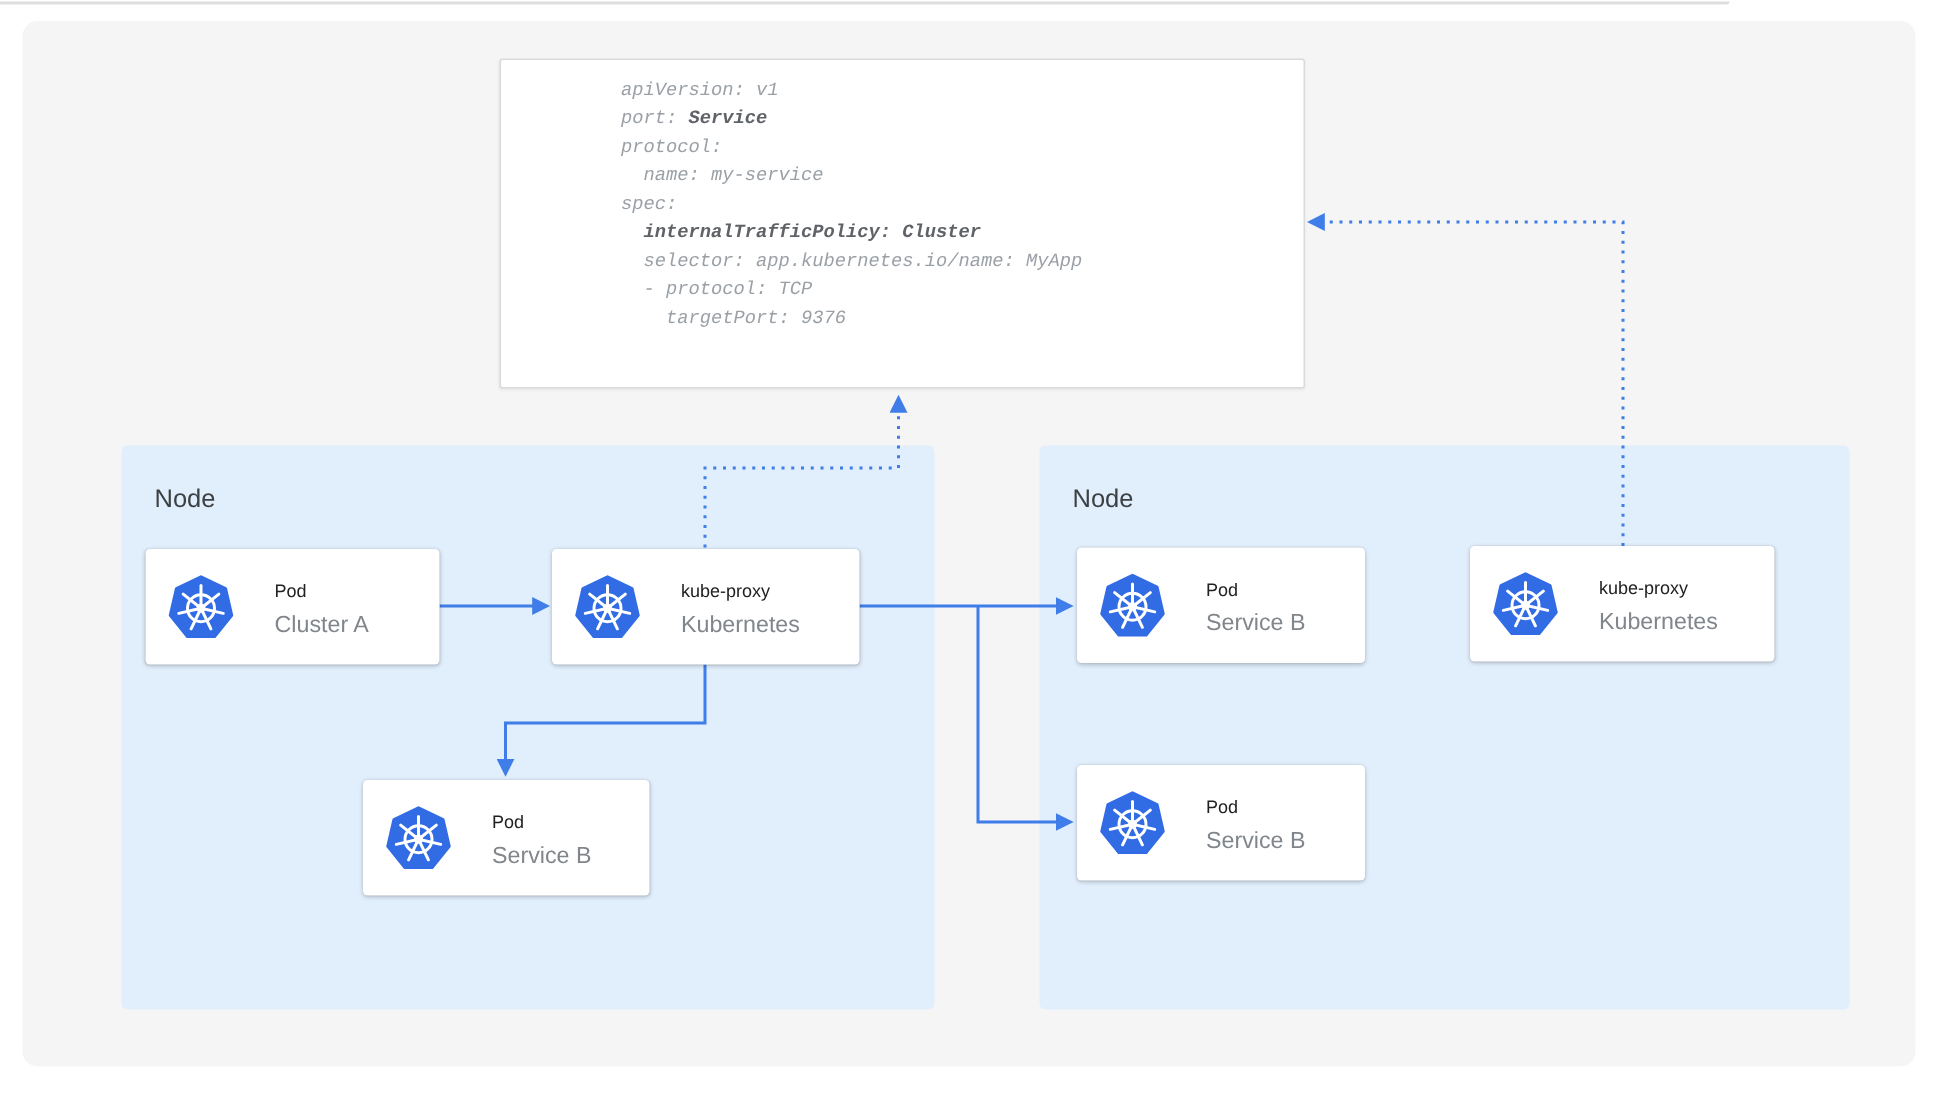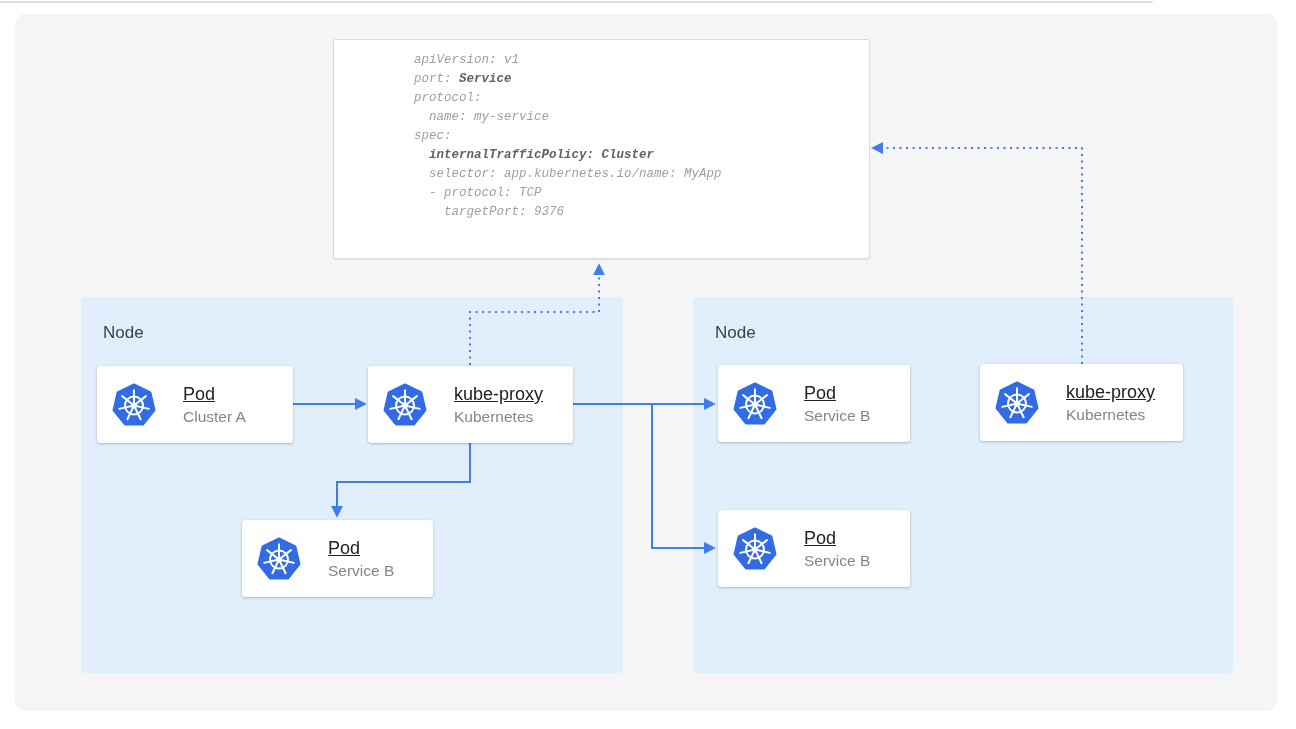--- a/index.html
+++ b/index.html
@@ -52,21 +52,21 @@
     box-shadow:0 1px 3px rgba(0,0,0,.22),0 0 1px rgba(0,0,0,.10);
     display:flex;align-items:center;z-index:4;}
   .card-pod-a{left:97px;top:366px;width:196px;}
   .card-kube-proxy-left{left:368px;top:366px;width:205px;}
   .card-pod-b-left{left:242px;top:520px;width:191px;}
   .card-pod-b-right-top{left:718px;top:365px;width:192px;}
   .card-pod-b-right-bottom{left:718px;top:510px;width:192px;}
   .card-kube-proxy-right{left:980px;top:364px;width:203px;}
   .card .logo{width:46px;height:44px;margin-left:14px;flex:0 0 auto;}
   .card .ctext{margin-left:26px;}
-  .card .title{font-size:18px;line-height:24px;color:var(--title-color);text-decoration:underline;}
+  .card .title{font-size:12px;line-height:24px;color:var(--title-color);}
   .card .subtitle{font-size:15.5px;line-height:21px;color:var(--subtitle-color);}
 
   .defs-hidden{position:absolute;width:0;height:0;overflow:hidden;}
 </style>
 </head>
 <body>
 
 <svg class="defs-hidden" aria-hidden="true">
   <defs>
     <symbol id="k8s-logo" viewBox="0 0 44 44">

